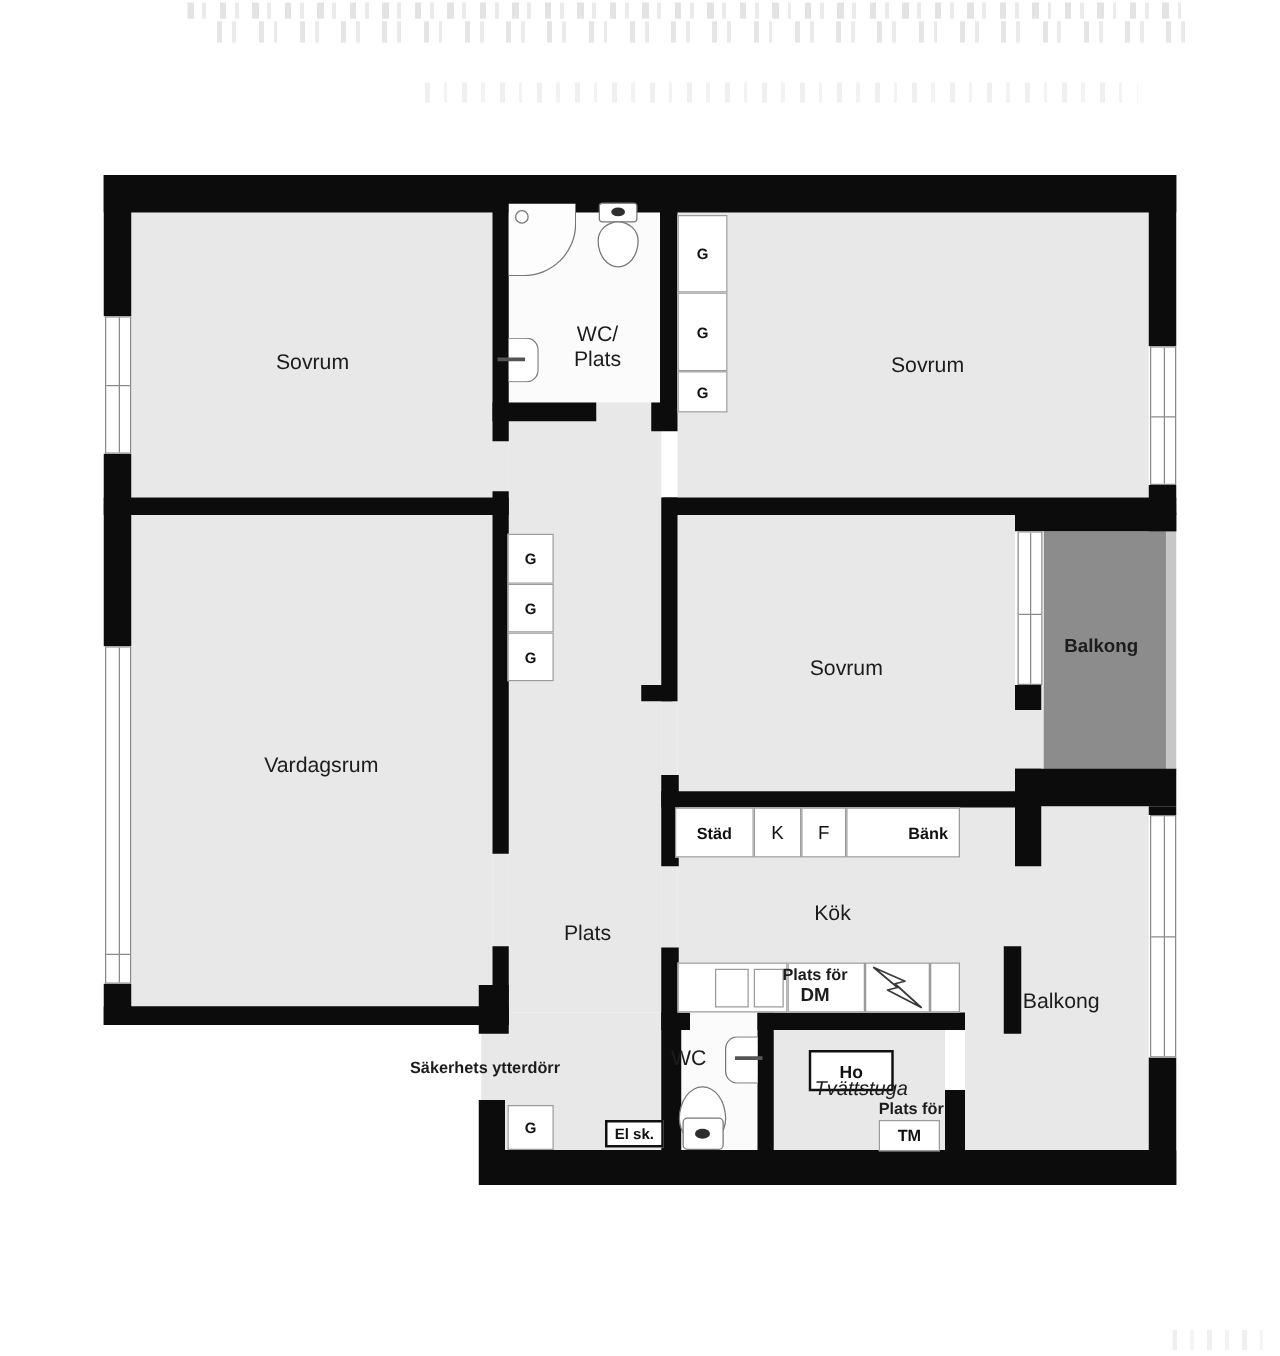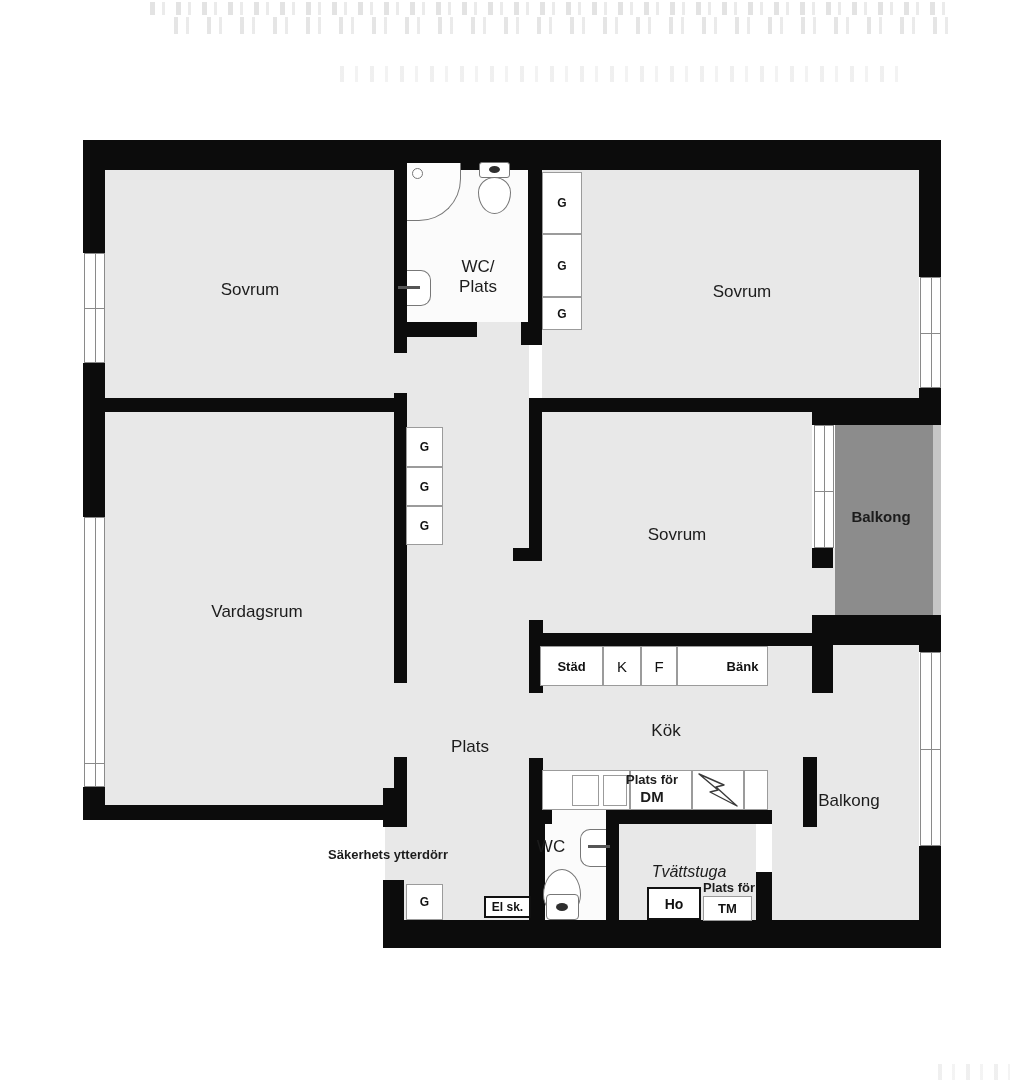--- a/index.html
+++ b/index.html
@@ -162,21 +162,21 @@
   <div class="cab" style="left:542px;top:770px;width:88px;height:40px;"></div>
   <div class="cab" style="left:630px;top:770px;width:62px;height:40px;"></div>
   <div class="cab" style="left:692px;top:770px;width:52px;height:40px;"></div>
   <div class="cab" style="left:744px;top:770px;width:24px;height:40px;"></div>
   <div class="cab" style="left:572px;top:775px;width:27px;height:31px;"></div>
   <div class="cab" style="left:603px;top:775px;width:24px;height:31px;"></div>
   <svg class="abs" style="left:696px;top:772px;" width="44" height="37" viewBox="0 0 44 37">
     <path d="M3,2 L28,13 L20,15 L41,34 L14,20 L22,18 Z" fill="#ffffff" stroke="#3a3a3a" stroke-width="1.4" stroke-linejoin="round"></path>
   </svg>
 
-  <div class="boxB" style="left:647px;top:887px;width:54px;height:33px;border-width:2.5px;">
+  <div class="boxB" style="left:647px;top:840px;width:68px;height:33px;border-width:2.5px;">
     <span class="b14">Ho</span>
     </div>
   <div class="cab" style="left:703px;top:896px;width:49px;height:25px;">
     <span class="b13">TM</span>
     </div>
   <div class="boxB" style="left:484px;top:896px;width:47px;height:22px;">
     <span class="b12">El sk.</span>
     </div>
 
   <div class="fix" style="left:407px;top:163px;width:54px;height:58px;border-top:none;border-left:none;border-bottom-right-radius:42px;background:#fdfdfd;"></div>

